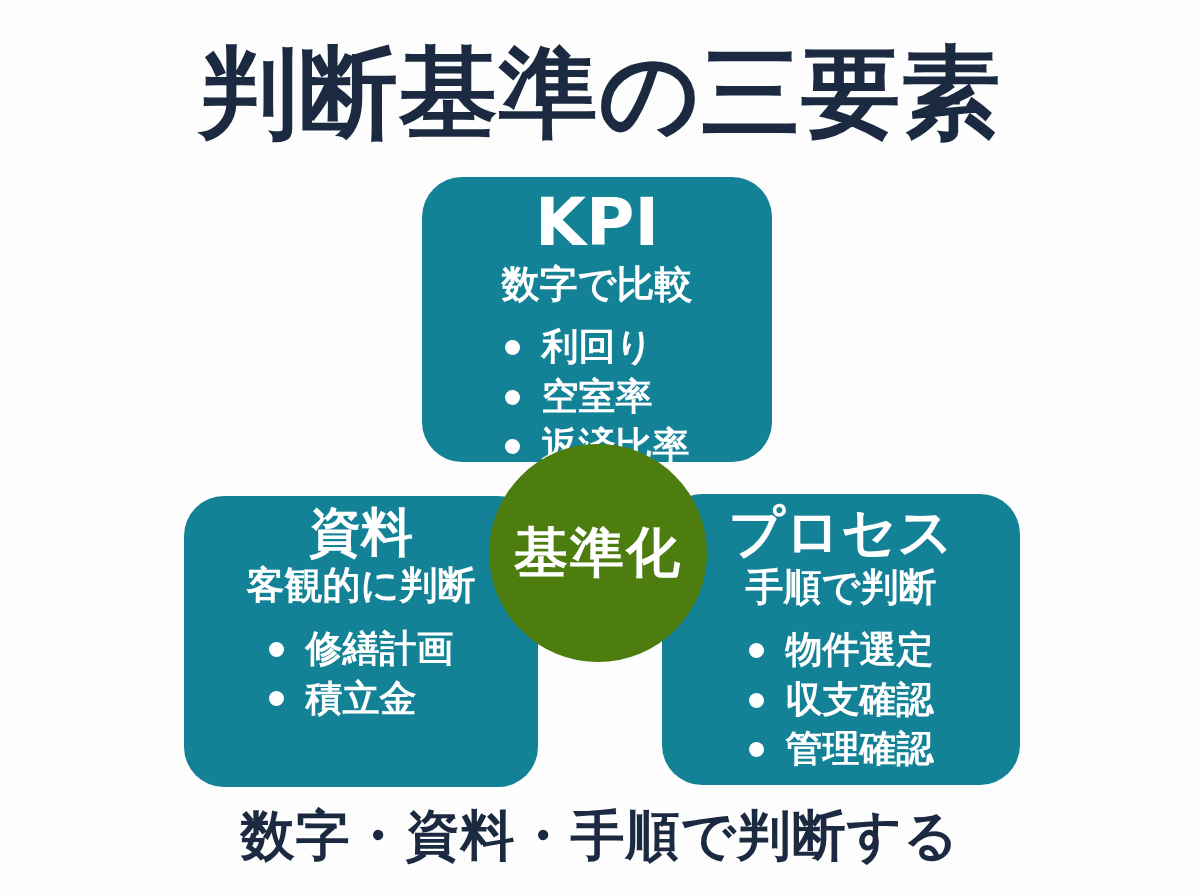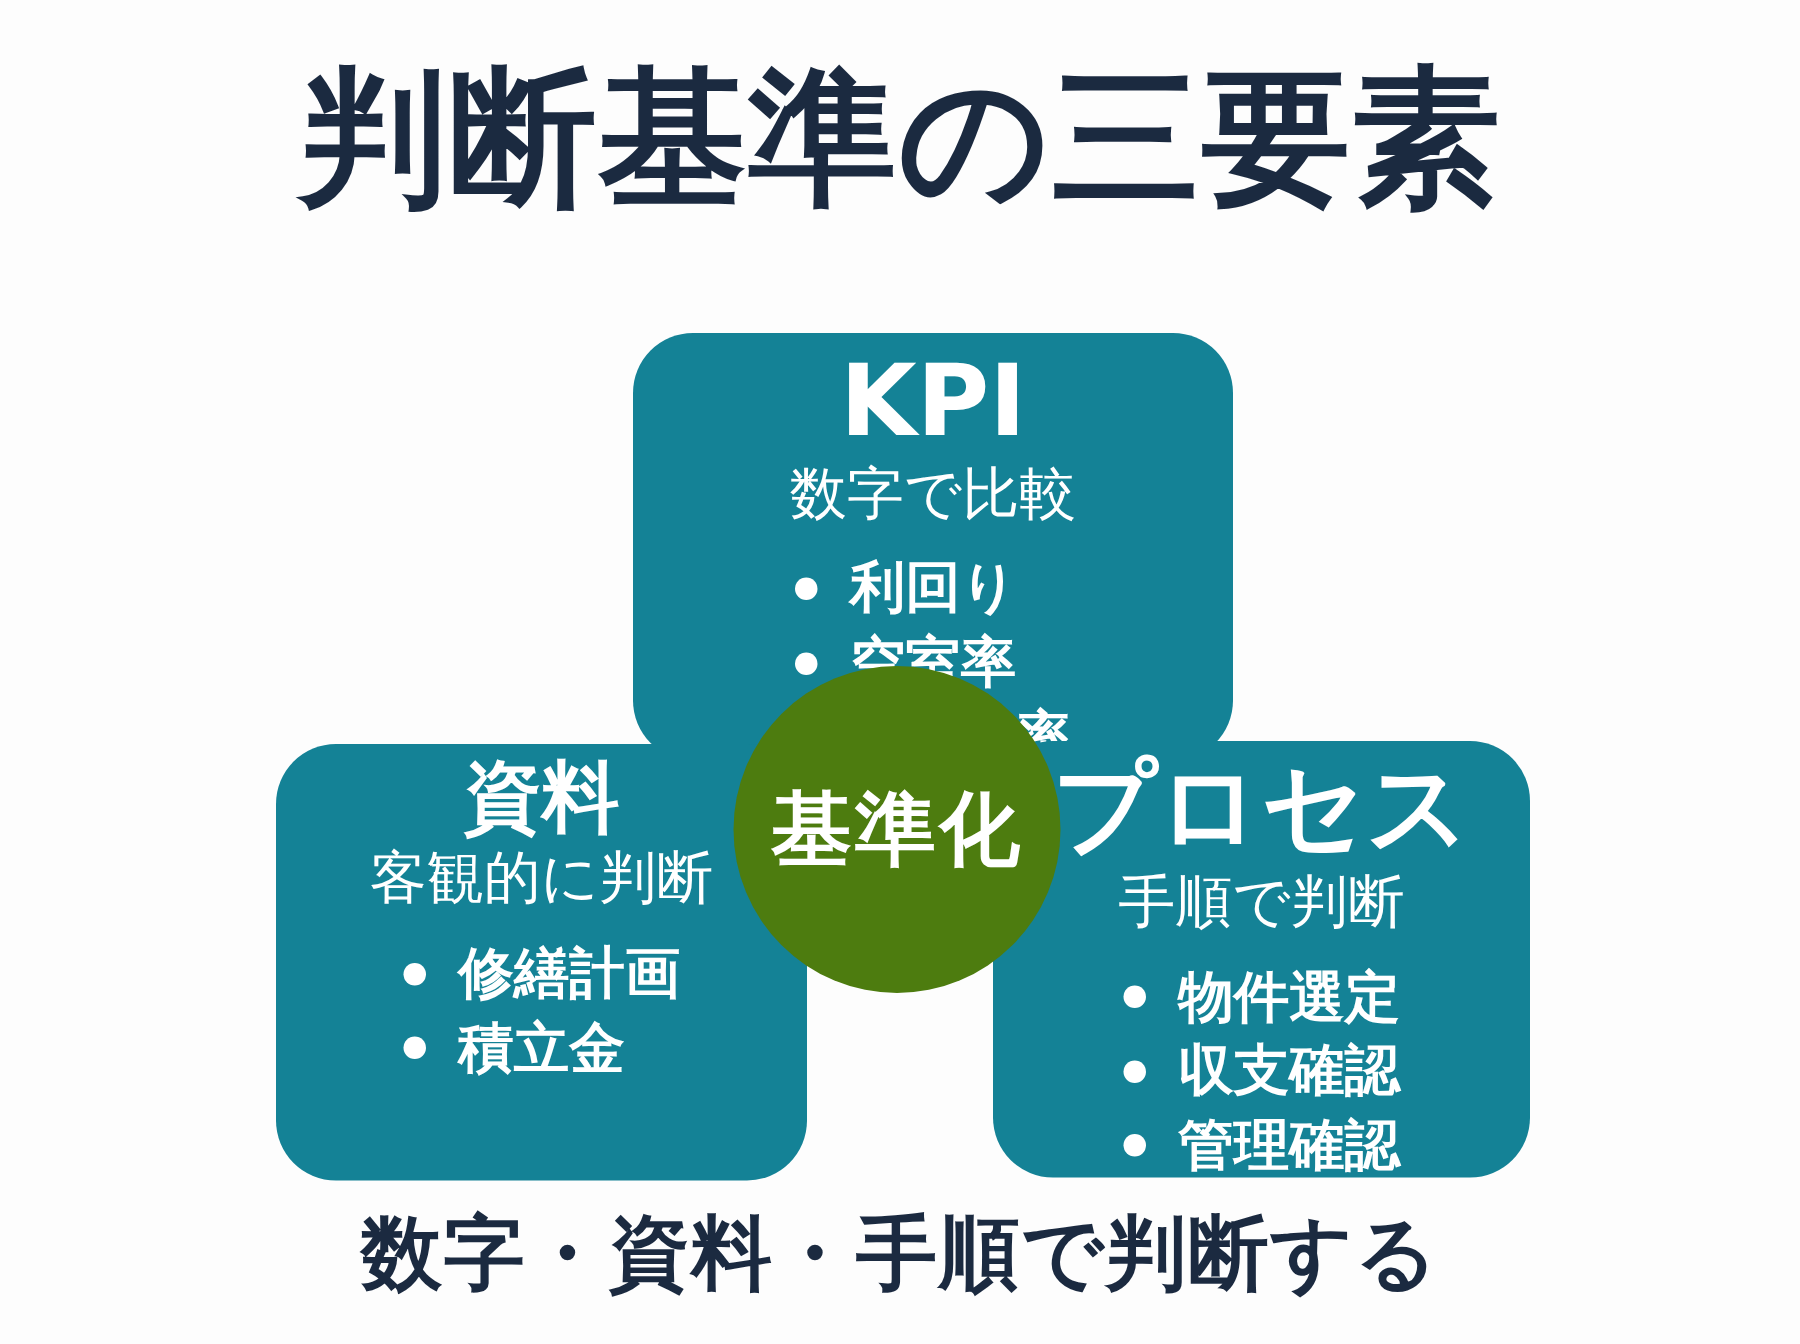--- a/index.html
+++ b/index.html
@@ -29,36 +29,36 @@
     margin: 0;
   }
   .box {
     position: absolute;
     background: #148296;
     border-radius: 40px;
     color: #ffffff;
     text-align: center;
     z-index: 1;
   }
-  .box-kpi      { left: 422px; top: 177px; width: 400px; height: 285px; margin-top: 45px; }
+  .box-kpi      { left: 422px; top: 177px; width: 350px; height: 285px; }
   .box-docs     { left: 184px; top: 496px; width: 354px; height: 291px; }
   .box-process  { left: 662px; top: 494px; width: 358px; height: 291px; }
 
   .box-title {
     font-weight: 900;
     line-height: 1.1;
     margin-top: 12px;
   }
   .box-kpi .box-title     { font-size: 66px; margin-top: 10px; }
   .box-docs .box-title    { font-size: 52px; margin-top: 8px; }
-  .box-process .box-title { font-size: 68px; margin-top: 8px; }
+  .box-process .box-title { font-size: 55px; margin-top: 8px; }
 
   .box-subtitle {
     font-size: 38px;
-    font-weight: 400;
+    font-weight: 700;
     line-height: 1.1;
     margin-top: 4px;
   }
   .box-list {
     list-style: none;
     display: inline-block;
     text-align: left;
     margin: 14px auto 0;
     padding: 0;
     font-size: 37px;

